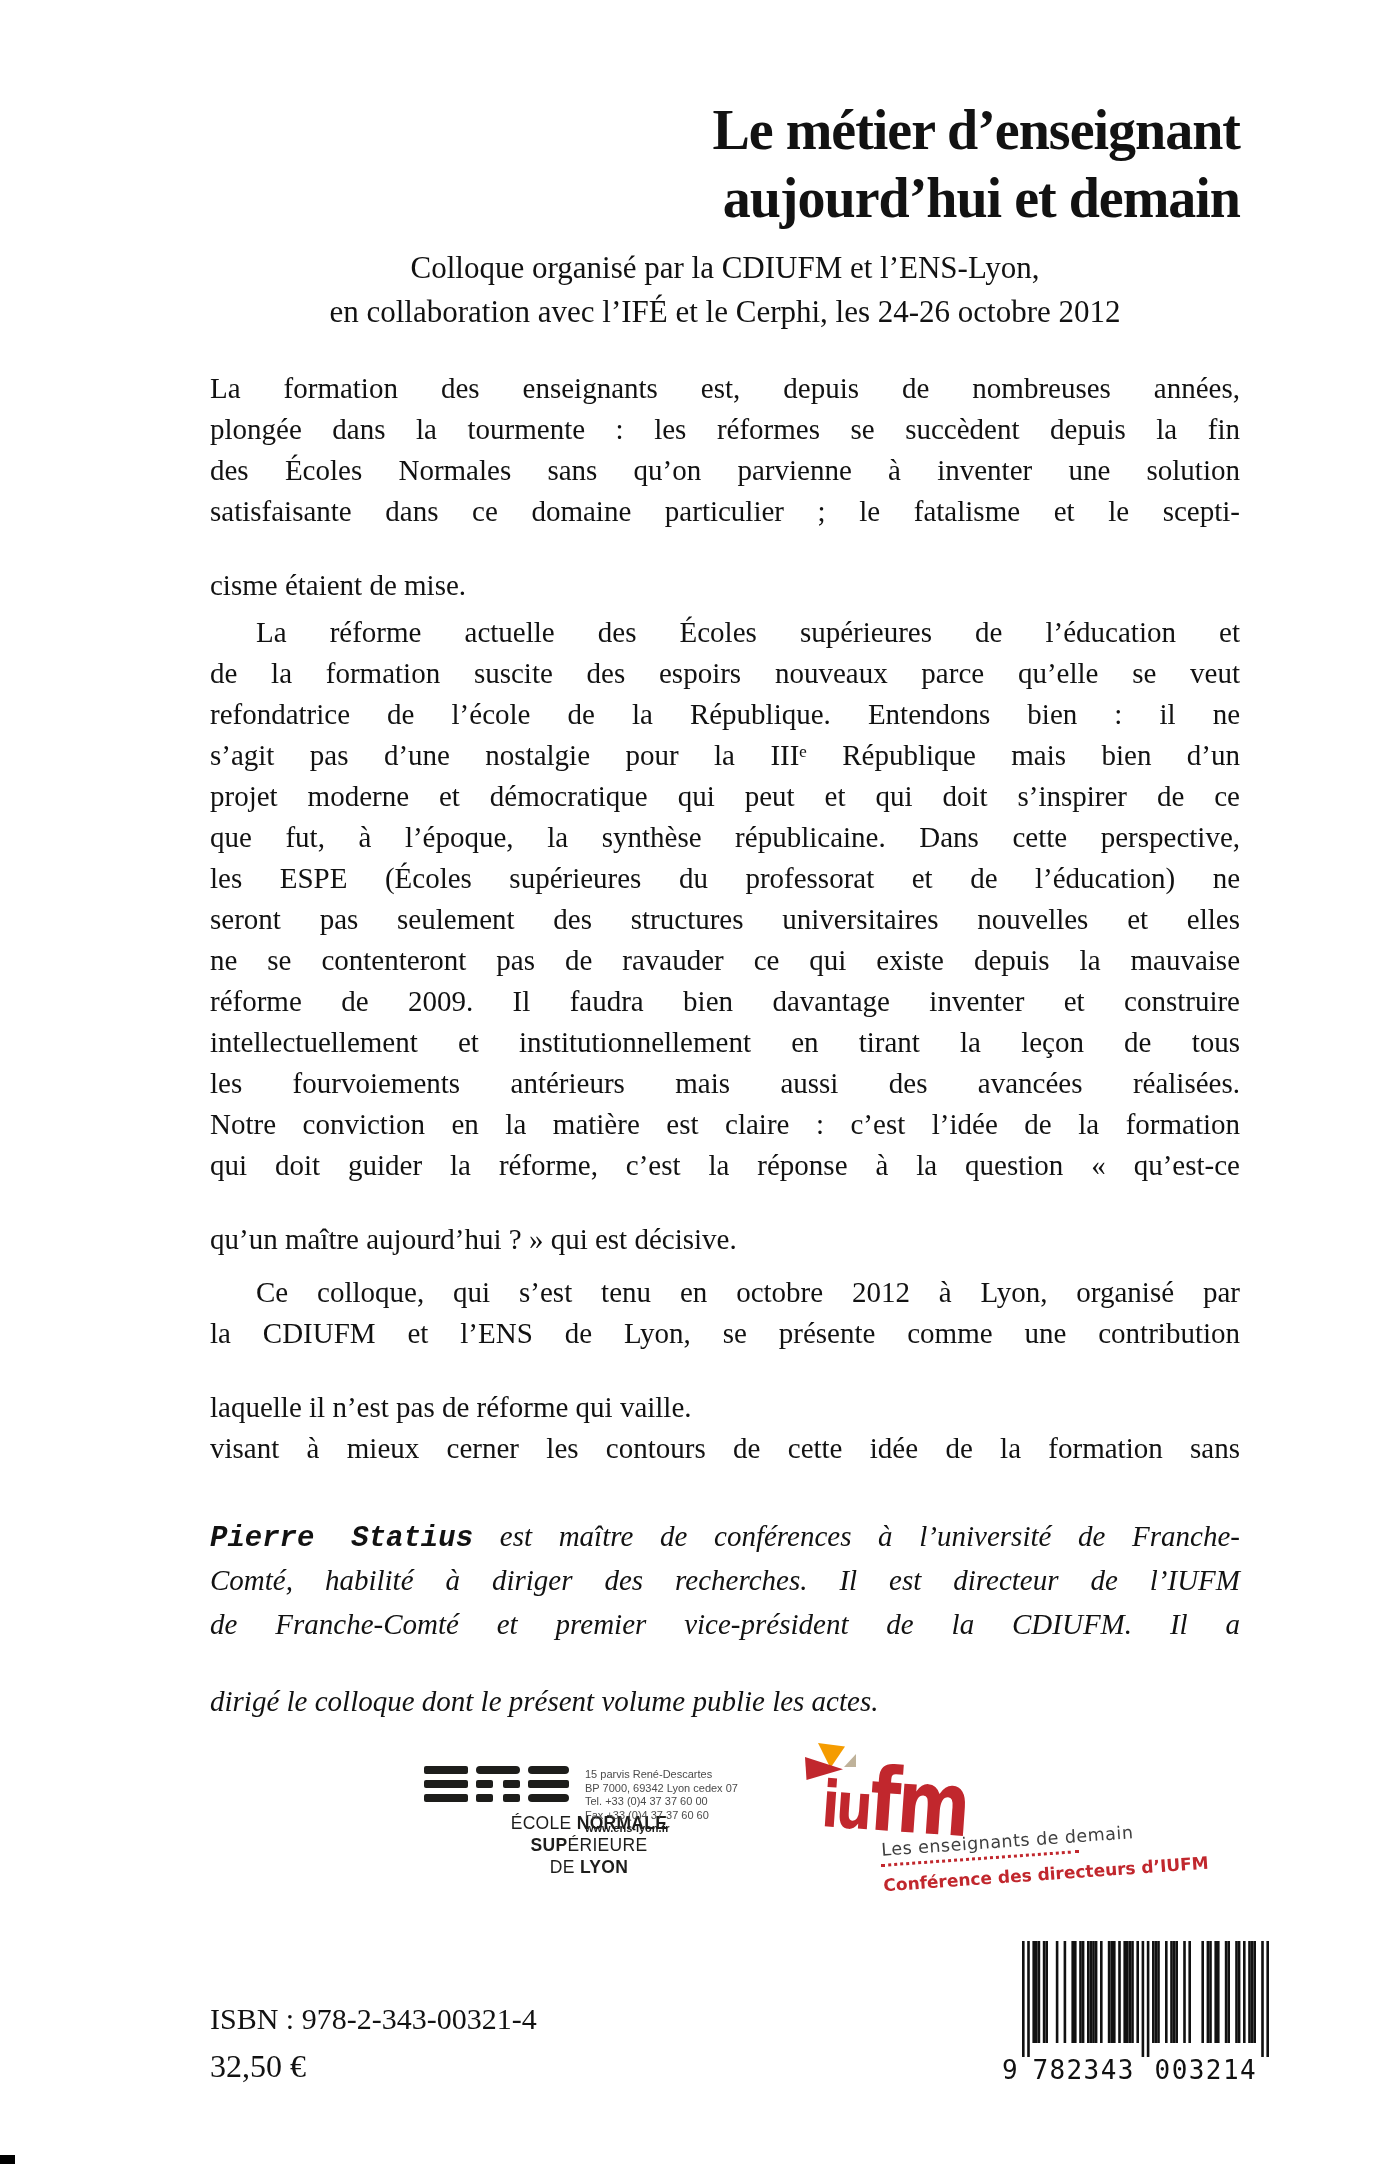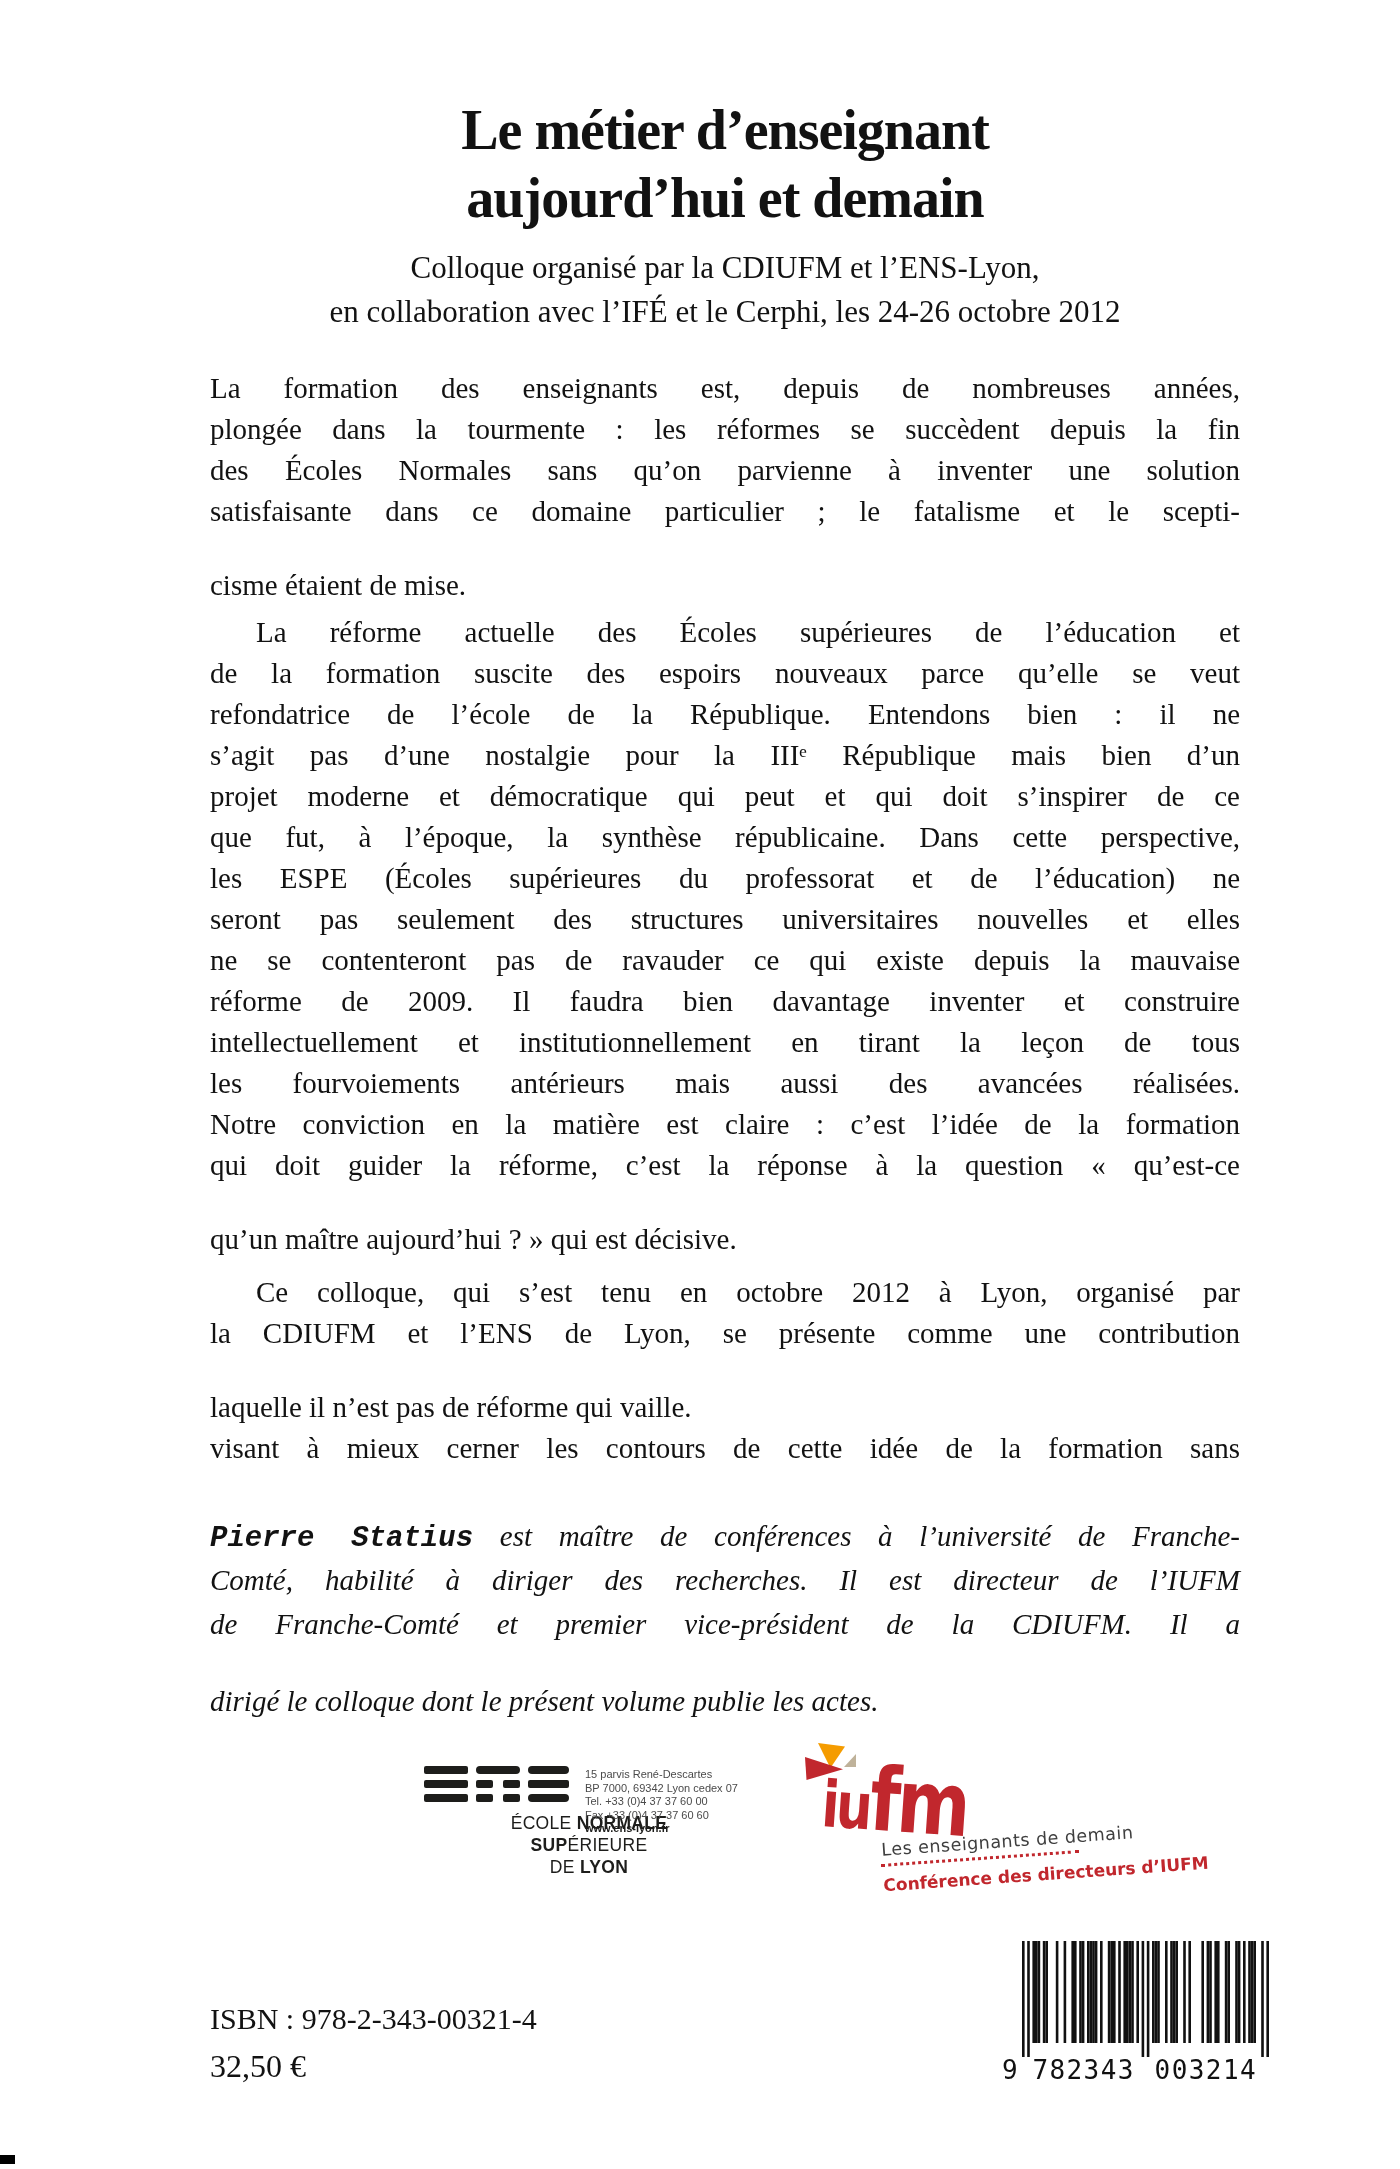--- a/index.html
+++ b/index.html
@@ -1,20 +1,20 @@
 <!DOCTYPE html>
 <html><head>
 <meta charset="utf-8">
 <style>
   html,body{margin:0;padding:0;background:#e8e8e8;}
   .page{position:relative;width:1400px;height:2169px;background:#ffffff;margin:0 auto;
         font-family:"Liberation Serif","DejaVu Serif",serif;color:#121212;overflow:hidden;}
   .abs{position:absolute;}
   
-  .title{left:210px;top:96px;width:1030px;text-align:center;font-weight:bold;
+  .title{left:210px;top:96px;width:1030px;text-align:right;font-weight:bold;
          font-size:56px;line-height:68px;letter-spacing:-1px;}
   .subtitle{left:210px;top:246px;width:1030px;text-align:center;font-size:31px;line-height:44px;}
   
   .para{left:210px;width:1030px;font-size:29px;line-height:41px;}
   .tline{text-align:justify;text-align-last:justify;white-space:normal;}
   .tline.last{text-align-last:left;margin-top:33px;}
   .indent-first .tline:first-child{text-indent:46px;}
   .p1{top:368px;} .p2{top:612px;} .p3{top:1272px;}
   
   .bio{left:210px;top:1514px;width:1030px;font-size:29px;line-height:44px;font-style:italic;}

